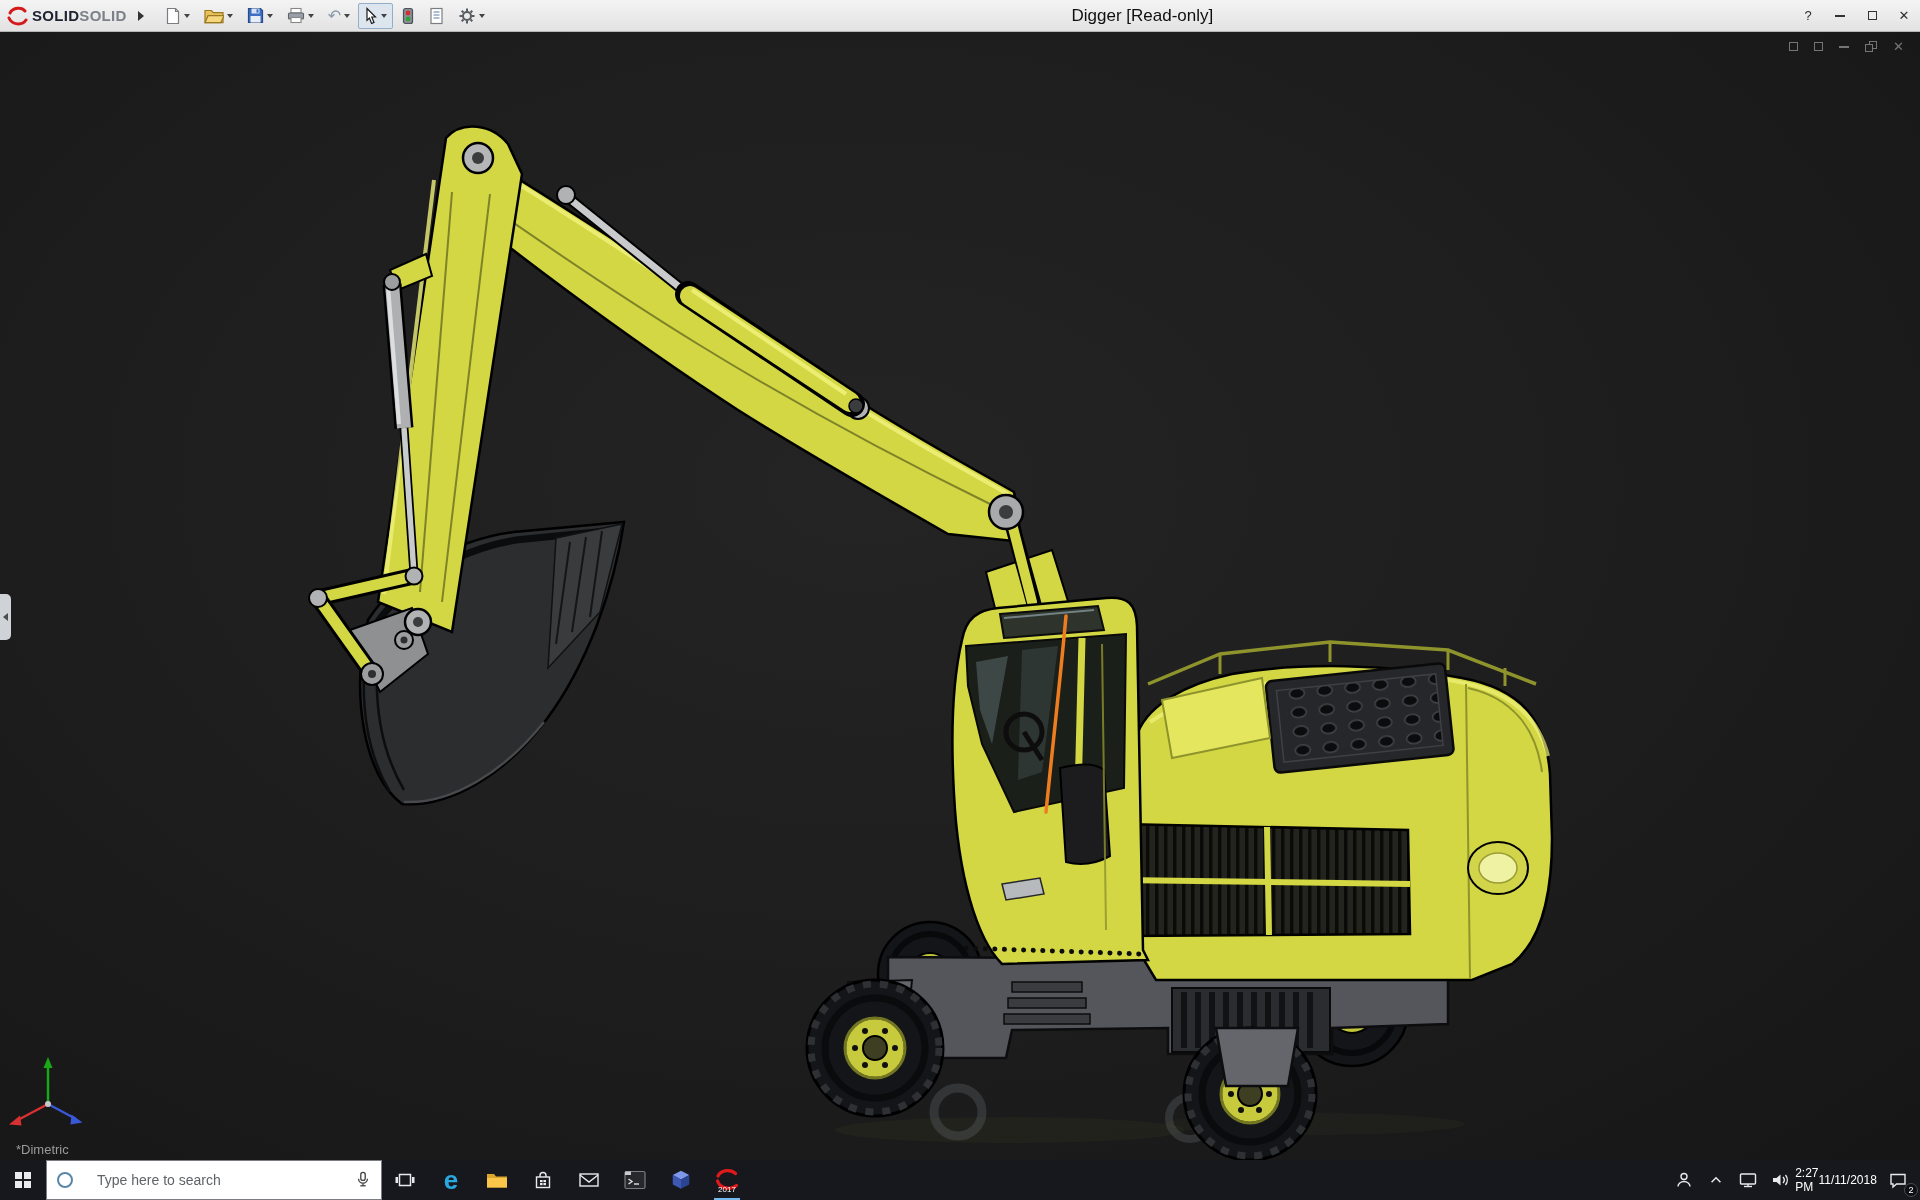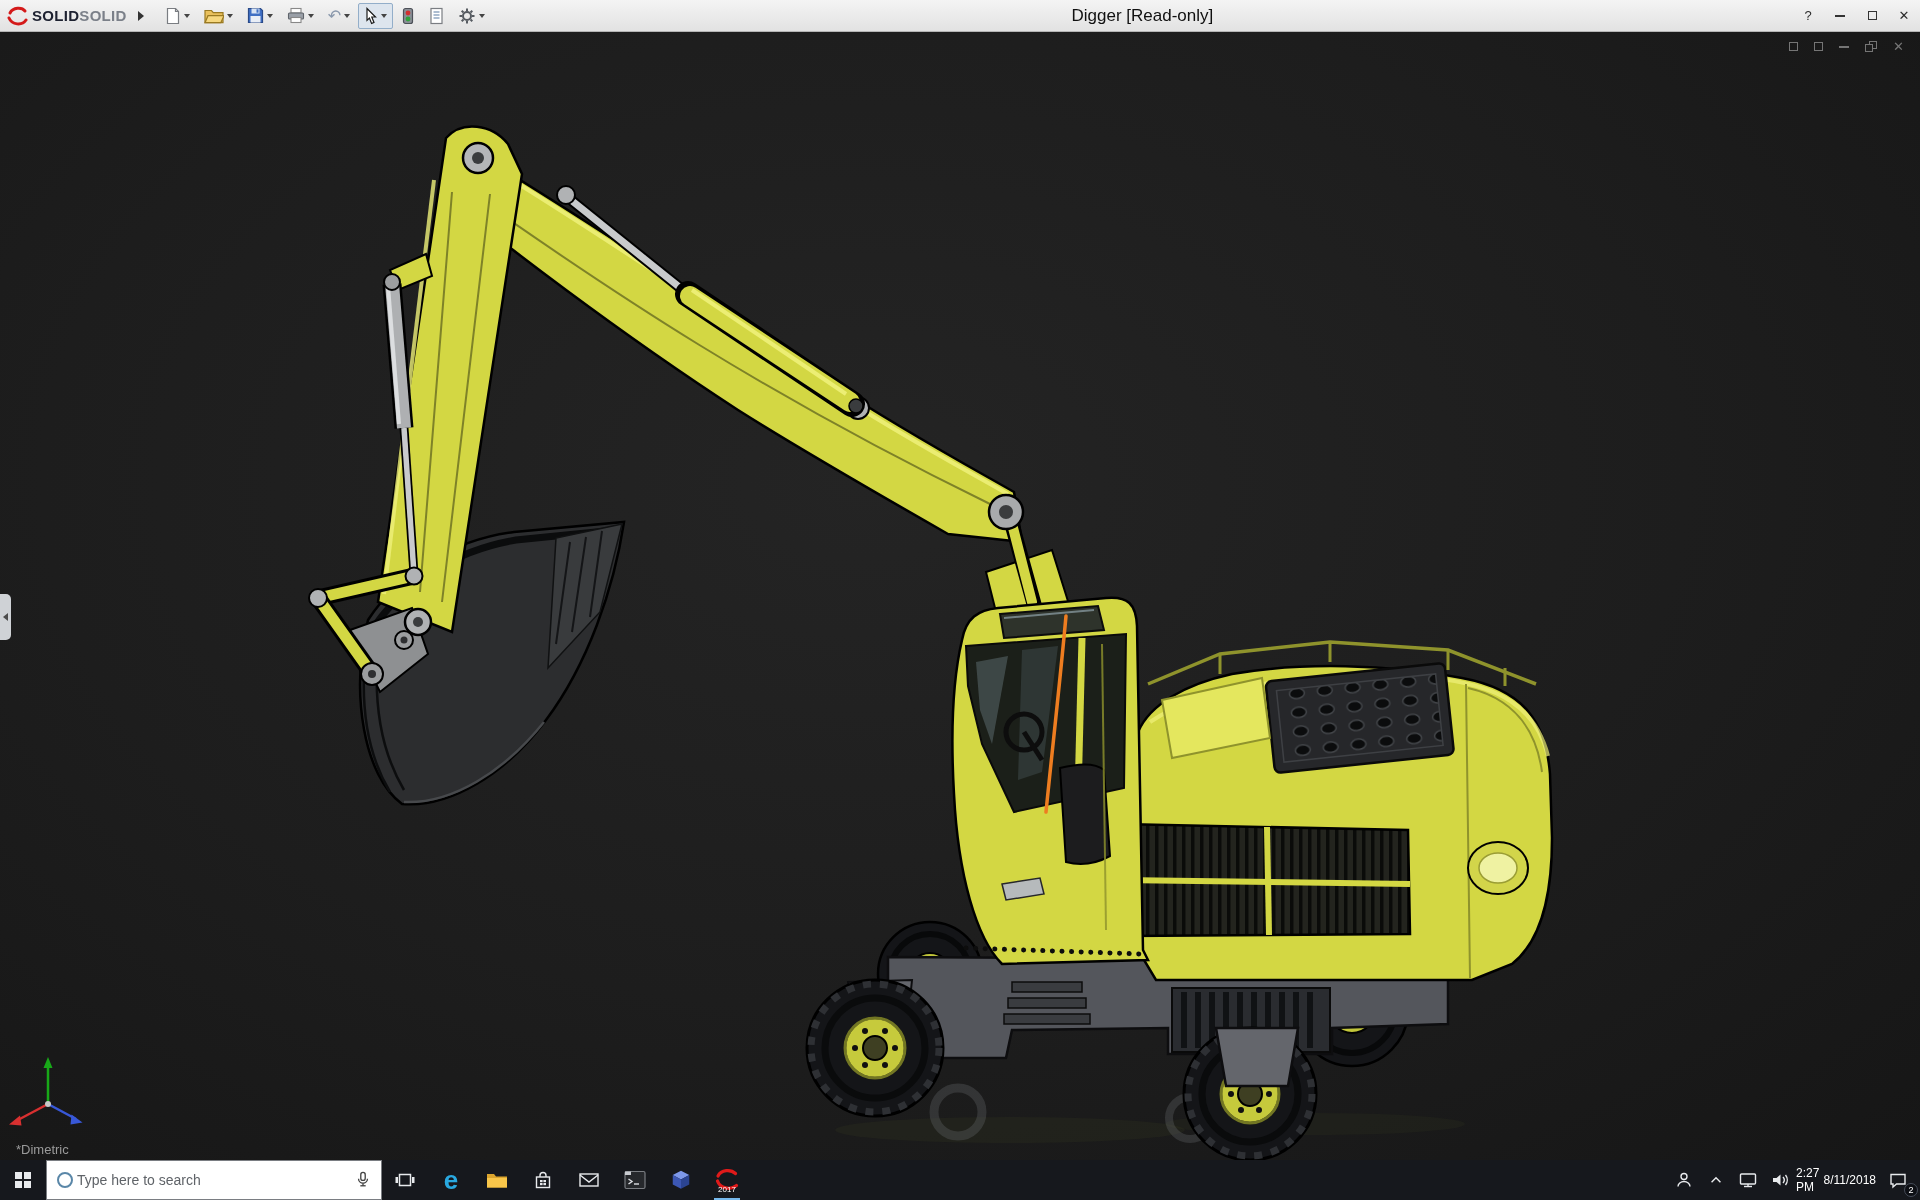--- a/index.html
+++ b/index.html
@@ -39,21 +39,21 @@
 
   .fy{fill:var(--excavator-yellow)}
   .sy{stroke:var(--excavator-yellow)}
   .sorange{stroke:var(--selection-orange)}
 
   
   .taskbar{position:absolute;bottom:0;left:0;width:100%;height:40px;background:var(--taskbar-background);display:flex;align-items:stretch;z-index:20}
   .tk-start{width:46px;display:flex;align-items:center;justify-content:center}
   .win-logo{display:grid;grid-template-columns:7px 7px;grid-template-rows:7px 7px;gap:1.5px}
   .win-logo div{background:#e8eaed}
-  .search{width:336px;background:#fff;border:1px solid #7a7d82;display:flex;align-items:center;gap:4px;padding:0 10px}
+  .search{width:336px;background:#fff;border:1px solid #7a7d82;display:flex;align-items:center;gap:24px;padding:0 10px}
   .cortana-ring{width:16px;height:16px;border:2px solid #5a87a8;border-radius:50%;flex:none}
   .search-input{flex:1;border:none;outline:none;font-size:14px;color:#5f6368;background:transparent;font-family:"Liberation Sans",sans-serif}
   .search-input::placeholder{color:#5f6368;opacity:1}
   .app-btn{width:46px;display:flex;align-items:center;justify-content:center;position:relative}
   .app-btn.running::after{content:"";position:absolute;bottom:0;left:10px;right:10px;height:2px;background:#76b9ed}
   .edge-e{font-weight:bold;font-size:26px;color:#29a8e0;line-height:1}
   .tray{margin-left:auto;display:flex;align-items:center}
   .tray-btn{width:32px;height:40px;display:flex;align-items:center;justify-content:center;position:relative}
   .clock{width:80px;height:40px;display:flex;flex-direction:row;align-items:center;justify-content:center;color:#fff;font-size:12px;line-height:14px}
   .badge{position:absolute;right:2px;bottom:3px;width:14px;height:14px;border-radius:50%;background:#0d0f14;border:1px solid #464c58;color:#fff;font-size:9px;display:flex;align-items:center;justify-content:center}
@@ -476,21 +476,21 @@
       </svg>
     </div>
     <div class="tray-btn">
       <svg width="19" height="16" viewBox="0 0 19 16">
         <polygon points="2,6 5.5,6 9.5,2.5 9.5,13.5 5.5,10 2,10" fill="#e8eaed"></polygon>
         <path d="M12 5 a4.5 4.5 0 0 1 0 6 M14.5 3 a8 8 0 0 1 0 10" fill="none" stroke="#e8eaed" stroke-width="1.4"></path>
       </svg>
     </div>
     <div class="clock">
       <span>2:27 PM</span>
-      <span>8/11/2018</span>
+      <span>11/11/2018</span>
     </div>
     <div class="tray-btn" style="width:44px">
       <svg width="18" height="17" viewBox="0 0 18 17">
         <path d="M2 2.5 h14 v9.5 h-8.5 l-3.5 3 v-3 H2 Z" fill="none" stroke="#e8eaed" stroke-width="1.4"></path>
       </svg>
       <div class="badge">2</div>
     </div>
   </div>
 </div>
 

